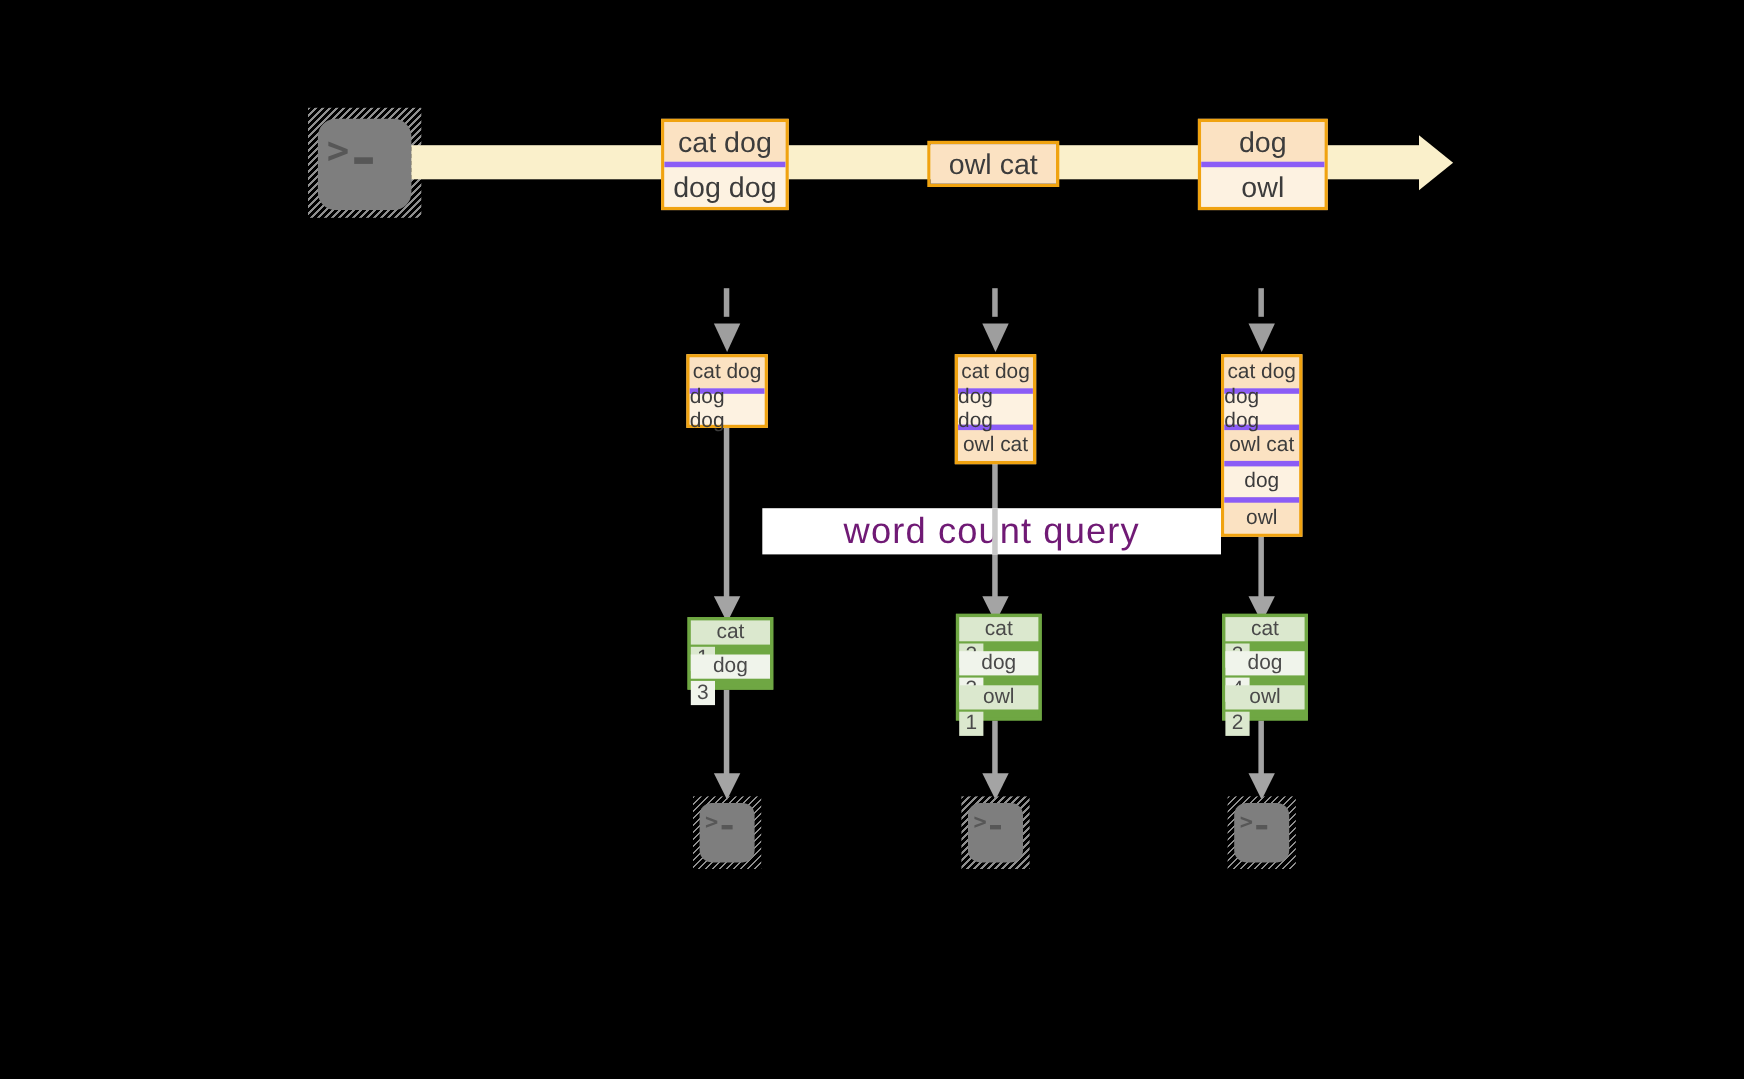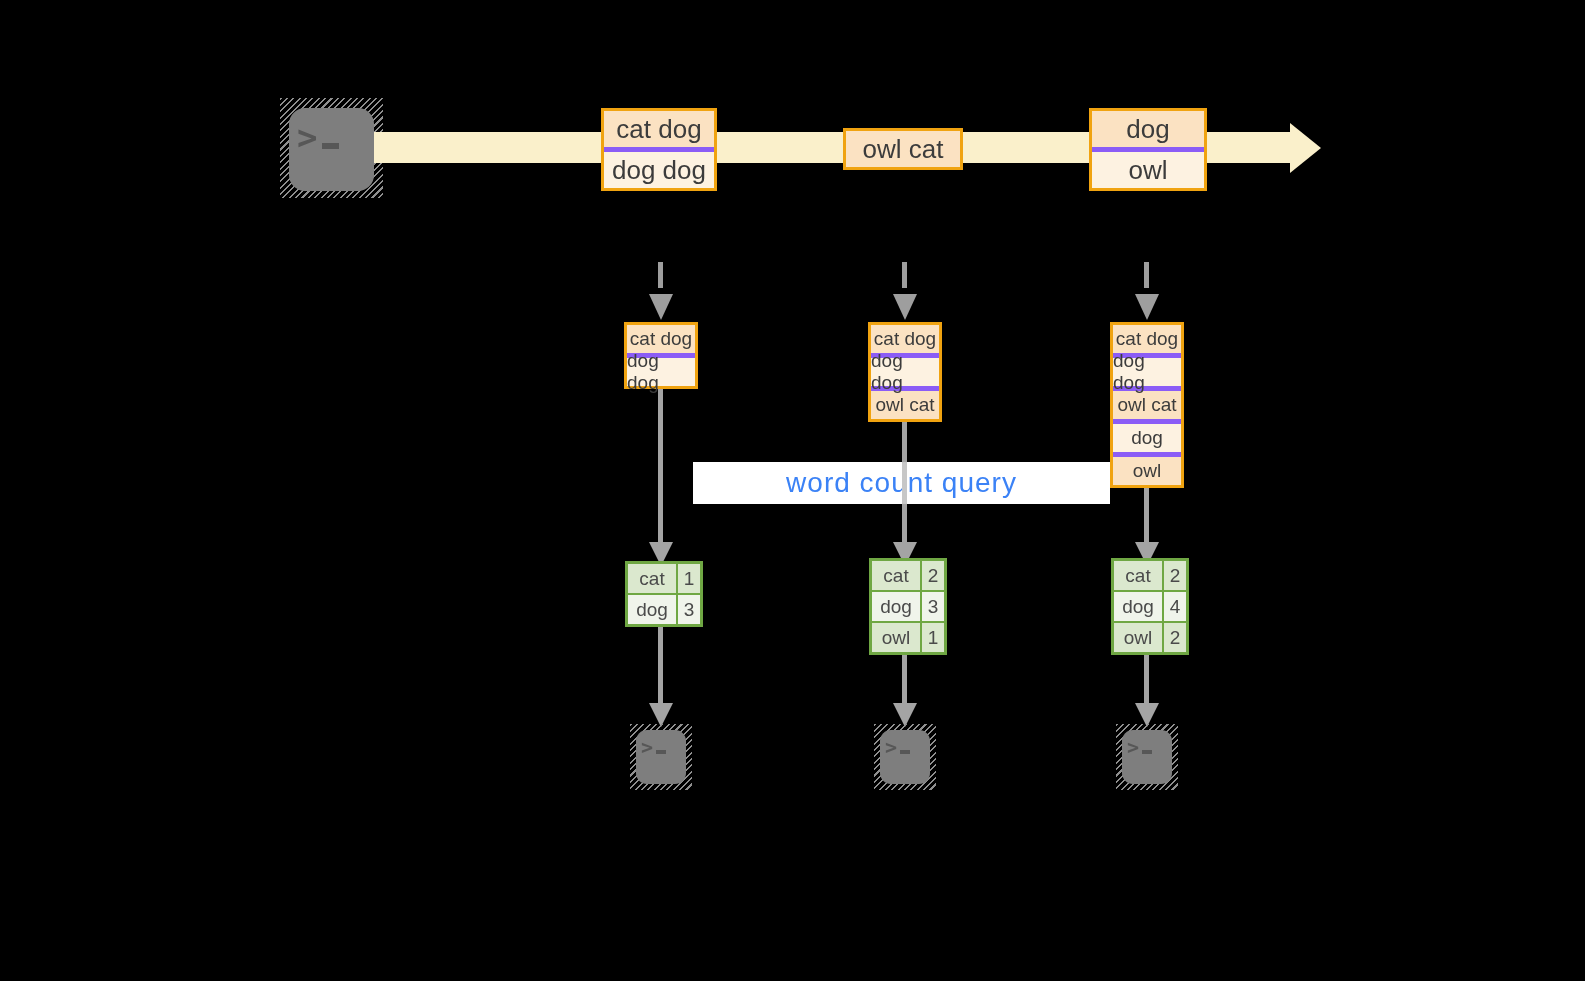--- a/index.html
+++ b/index.html
@@ -52,26 +52,26 @@
   .conn2{left:902px;top:416px;height:129px;}
   .conn3{left:1144px;top:478px;height:67px;}
   .thead{top:542px;border-top:24px solid #a4a4a4;z-index:1;}
   .thead1{left:649px;} .thead2{left:893px;} .thead3{left:1135px;}
   .bot1{left:658px;top:627px;height:78px;} .bot2{left:902px;top:655px;height:50px;} .bot3{left:1144px;top:655px;height:50px;}
   .bhead{top:703px;border-top:24px solid #a4a4a4;}
   .bhead1{left:649px;} .bhead2{left:893px;} .bhead3{left:1135px;}
   
   .banner{position:absolute;left:693px;top:462px;width:417px;height:42px;background:#fff;z-index:3;
           display:flex;align-items:center;justify-content:center;}
-  .banner span{position:relative;z-index:5;color:#3b82f6;font-size:28px;letter-spacing:1px;}
+  .banner span{position:relative;z-index:5;color:#701a75;font-size:33px;letter-spacing:1px;}
   .banner-line{position:absolute;left:902px;top:462px;width:5px;height:42px;background:#c7c7c7;z-index:4;}
   
   .gtable{position:absolute;width:72px;border:3px solid #6fa743;z-index:2;background:#6fa743;
           display:flex;flex-direction:column;gap:2px;}
-  .gtable .row{display:flex;gap:2px;height:29px;}
+  .gtable .row{display:flex;gap:2px;height:29px;flex-direction:column;}
   .gtable .row:nth-of-type(odd) .gcell{background:#dbe8ce;}
   .gtable .row:nth-of-type(even) .gcell{background:#f0f4eb;}
   .gcell{display:flex;align-items:center;justify-content:center;color:#4a4a4a;font-size:19px;}
   .gword{flex:1 1 auto;}
   .gnum{width:22px;flex:0 0 22px;}
   .gt1{left:625px;top:561px;} .gt2{left:869px;top:558px;} .gt3{left:1111px;top:558px;}
   .sink1{left:630px;} .sink2{left:874px;} .sink3{left:1116px;}
 </style>
 </head>
 <body>

